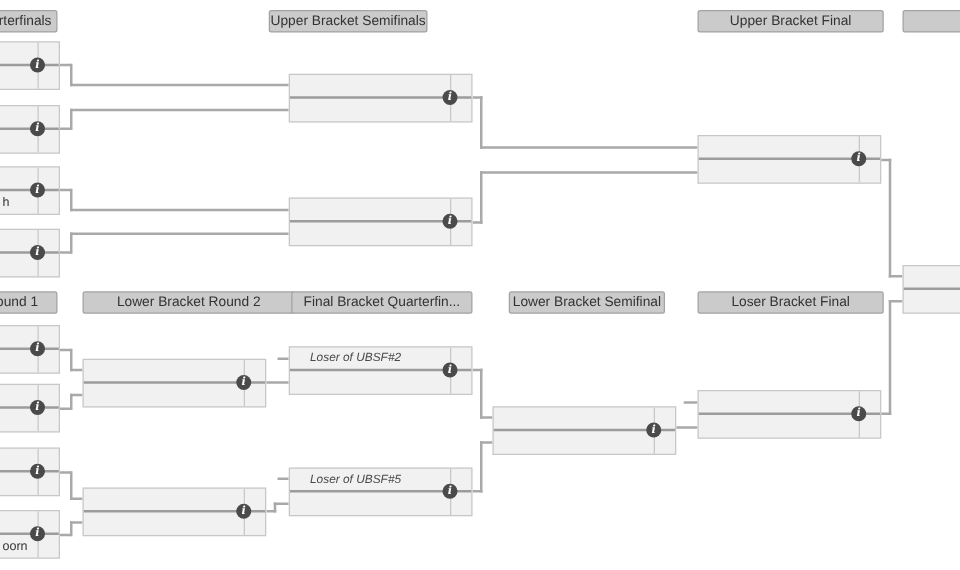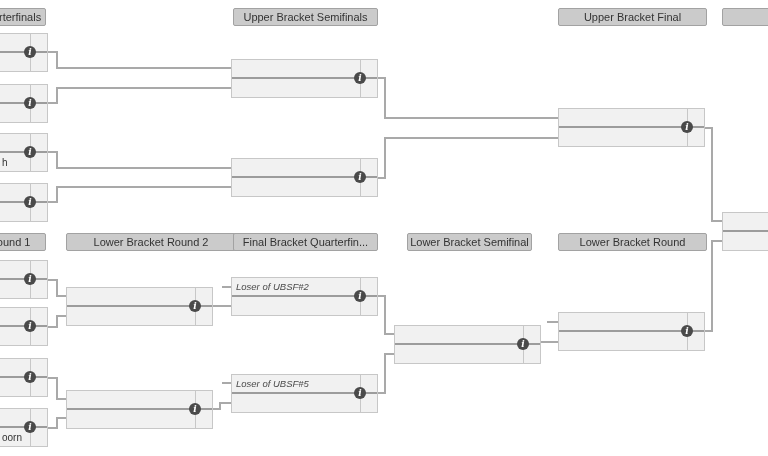--- a/index.html
+++ b/index.html
@@ -9,42 +9,42 @@
        box-sizing:border-box;font-size:11px;color:#333;text-align:center;line-height:16px;
        overflow:hidden;white-space:nowrap;}
   .match{position:absolute;width:147px;height:39px;background:#f1f1f1;border:1px solid #c7c7c7;
          box-sizing:border-box;}
   .match .vdiv{position:absolute;top:0;bottom:0;left:128px;width:1px;background:#c7c7c7;}
   .match .hdiv{position:absolute;left:0;right:0;top:17px;height:2px;background:#9c9c9c;}
   .match .slot{position:absolute;left:0;width:128px;height:17px;overflow:hidden;
                display:flex;align-items:center;}
   .match .slot.top{top:0;}
   .match .slot.bot{top:19px;height:18px;}
-  .match .name{padding-left:4px;font-size:10px;color:#333;white-space:nowrap;}
+  .match .name{padding-left:16px;font-size:10px;color:#333;white-space:nowrap;}
   .match .name.placeholder{font-style:italic;color:#4a4a4a;font-size:9.5px;}
   .match.cutL .name{padding-left:100px;}
   .info{position:absolute;left:122px;top:12px;width:12px;height:12px;border-radius:50%;
         background:#4a4a4a;color:#fff;text-align:center;line-height:12px;
         font-family:"DejaVu Serif",serif;font-style:italic;font-weight:bold;font-size:9px;z-index:2;}
   .ln{position:absolute;background:#a9a9a9;}
 </style>
 </head>
 <body>
 
 <div id="stage">
 
   <div class="hdr" style="left:-100px;top:8px;width:146px;">Upper Bracket Quarterfinals</div>
-  <div class="hdr" style="left:233px;top:8px;width:145px;">Upper Bracket Semifinals</div>
+  <div class="hdr" style="left:215px;top:8px;width:127px;">Upper Bracket Semifinals</div>
   <div class="hdr" style="left:558px;top:8px;width:149px;">Upper Bracket Final</div>
   <div class="hdr" style="left:722px;top:8px;width:146px;"></div>
   <div class="hdr" style="left:-100px;top:233px;width:146px;">Lower Bracket Round 1</div>
   <div class="hdr" style="left:66px;top:233px;width:170px;">Lower Bracket Round 2</div>
   <div class="hdr" style="left:233px;top:233px;width:145px;">Final Bracket Quarterfin...</div>
   <div class="hdr" style="left:407px;top:233px;width:125px;">Lower Bracket Semifinal</div>
-  <div class="hdr" style="left:558px;top:233px;width:149px;">Lower Bracket Round</div>
+  <div class="hdr" style="left:558px;top:233px;width:149px;">Loser Bracket Final</div>
 
   <div>
 
     <div class="ln" style="left:48px;top:51px;width:9px;height:2px;"></div>
     <div class="ln" style="left:56px;top:51px;width:2px;height:18px;"></div>
     <div class="ln" style="left:56px;top:67px;width:175px;height:2px;"></div>
     <div class="ln" style="left:48px;top:102px;width:9px;height:2px;"></div>
     <div class="ln" style="left:56px;top:87px;width:2px;height:17px;"></div>
     <div class="ln" style="left:56px;top:87px;width:175px;height:2px;"></div>
 

